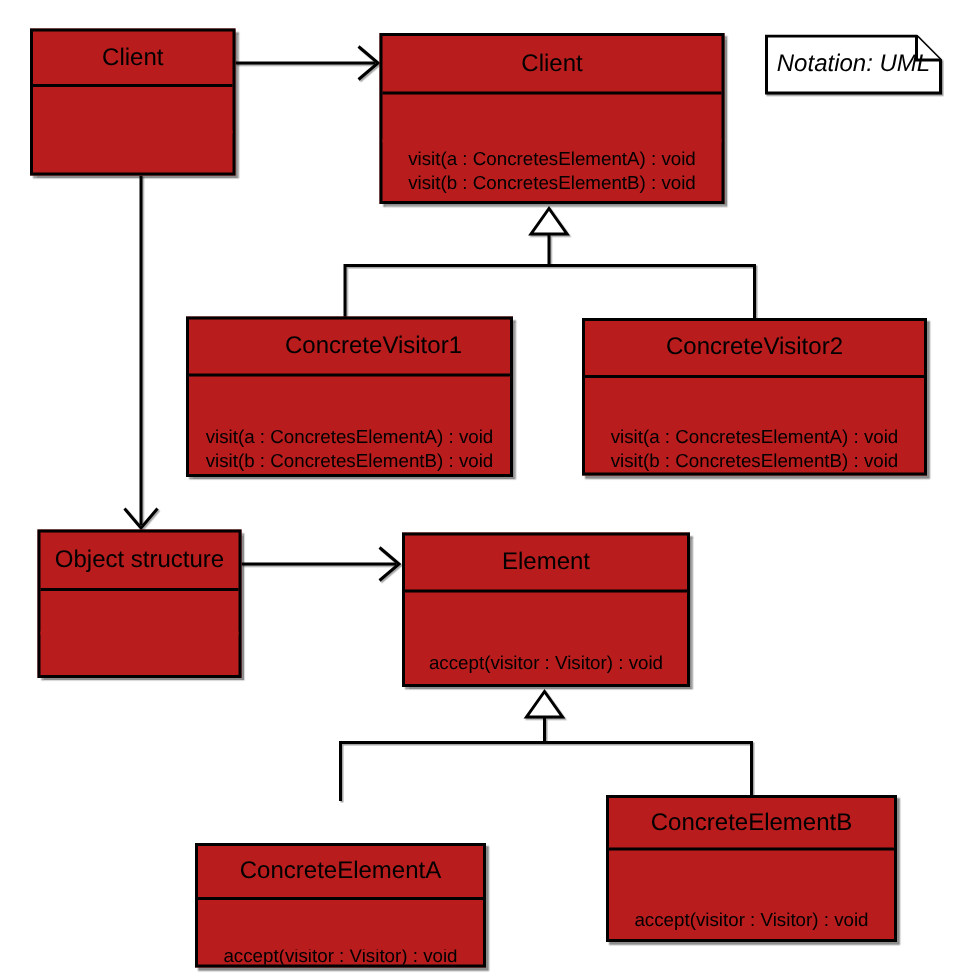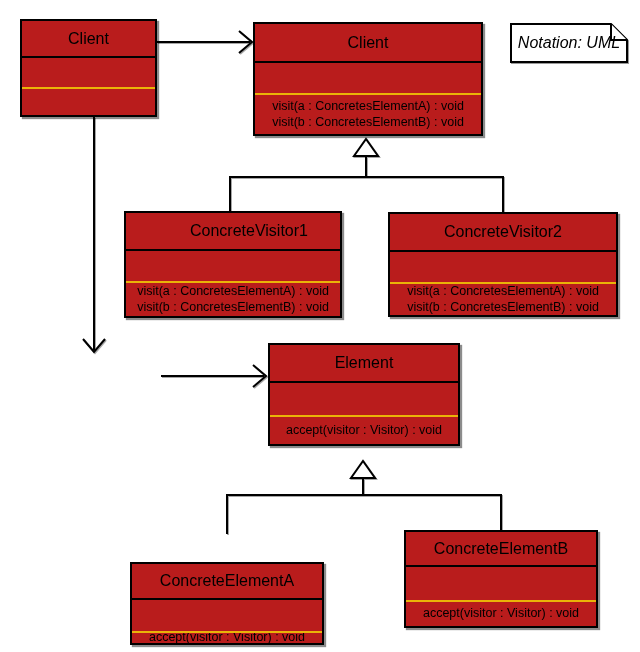--- a/index.html
+++ b/index.html
@@ -46,21 +46,21 @@
     justify-content: center;
     font-size: 16px;
     white-space: nowrap;
     overflow: hidden;
   }
   .uml-attrs {
     border-top: 2px solid #000000;
     box-sizing: border-box;
   }
   .uml-methods {
-    border-top: 2px solid #eab308;
+    border-top: 2px solid #b91c1c;
     box-sizing: border-box;
     flex: 1;
     display: flex;
     flex-direction: column;
     align-items: center;
     justify-content: center;
     font-size: 12.5px;
     line-height: 15.5px;
     white-space: nowrap;
     overflow: hidden;
@@ -160,22 +160,27 @@
 
   <div class="uml-class" style="left:388px; top:212px; width:230px; height:105px;">
     <div class="uml-title" style="height:36px;">ConcreteVisitor2</div>
     <div class="uml-attrs" style="height:32px;"></div>
     <div class="uml-methods">
       <div>visit(a : ConcretesElementA) : void</div>
       <div>visit(b : ConcretesElementB) : void</div>
     </div>
   </div>
 
-
-  <div class="uml-class" style="left:268px; top:343px; width:192px; height:103px;">
+  <div class="uml-class" style="left:25px; top:353px; width:136px; height:99px;">
+    <div class="uml-title" style="height:37px;">Object structure</div>
+    <div class="uml-attrs" style="height:29px;"></div>
+    <div class="uml-methods"></div>
+  </div>
+
+  <div class="uml-class" style="left:268px; top:355px; width:192px; height:103px;">
     <div class="uml-title" style="height:36px;">Element</div>
     <div class="uml-attrs" style="height:34px;"></div>
     <div class="uml-methods">
       <div>accept(visitor : Visitor) : void</div>
     </div>
   </div>
 
   <div class="uml-class" style="left:130px; top:532px; width:194px; height:83px;margin-top:30px;">
     <div class="uml-title" style="height:34px;">ConcreteElementA</div>
     <div class="uml-attrs" style="height:33px;"></div>

